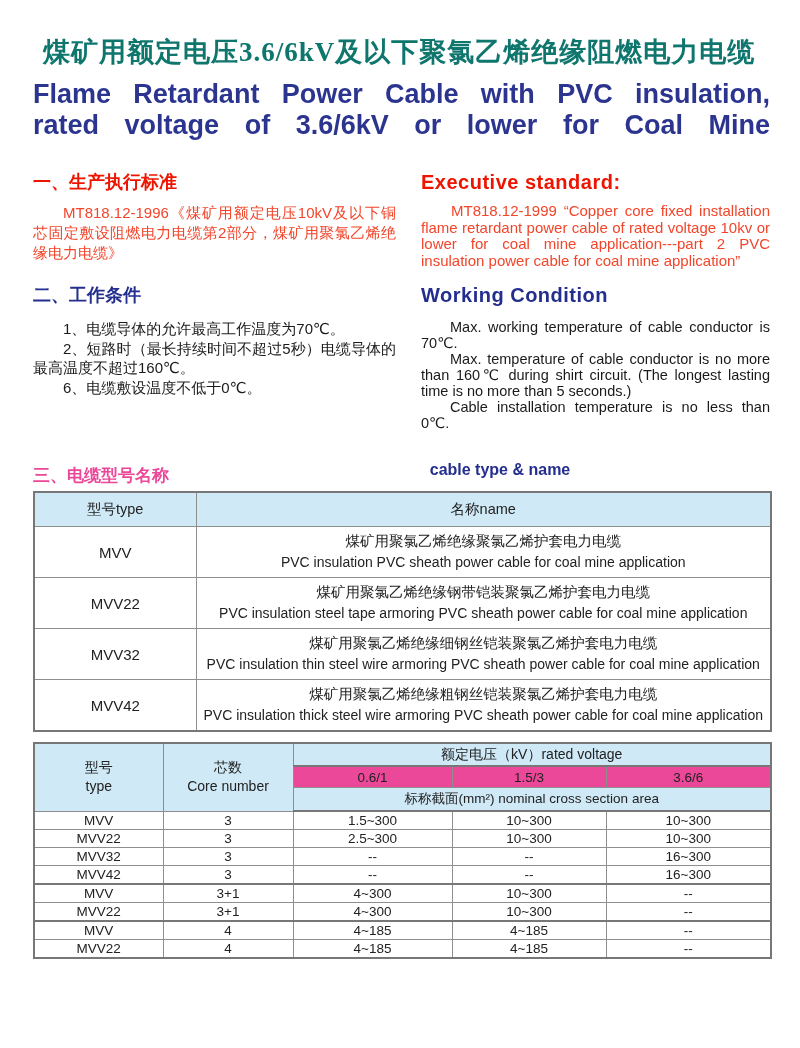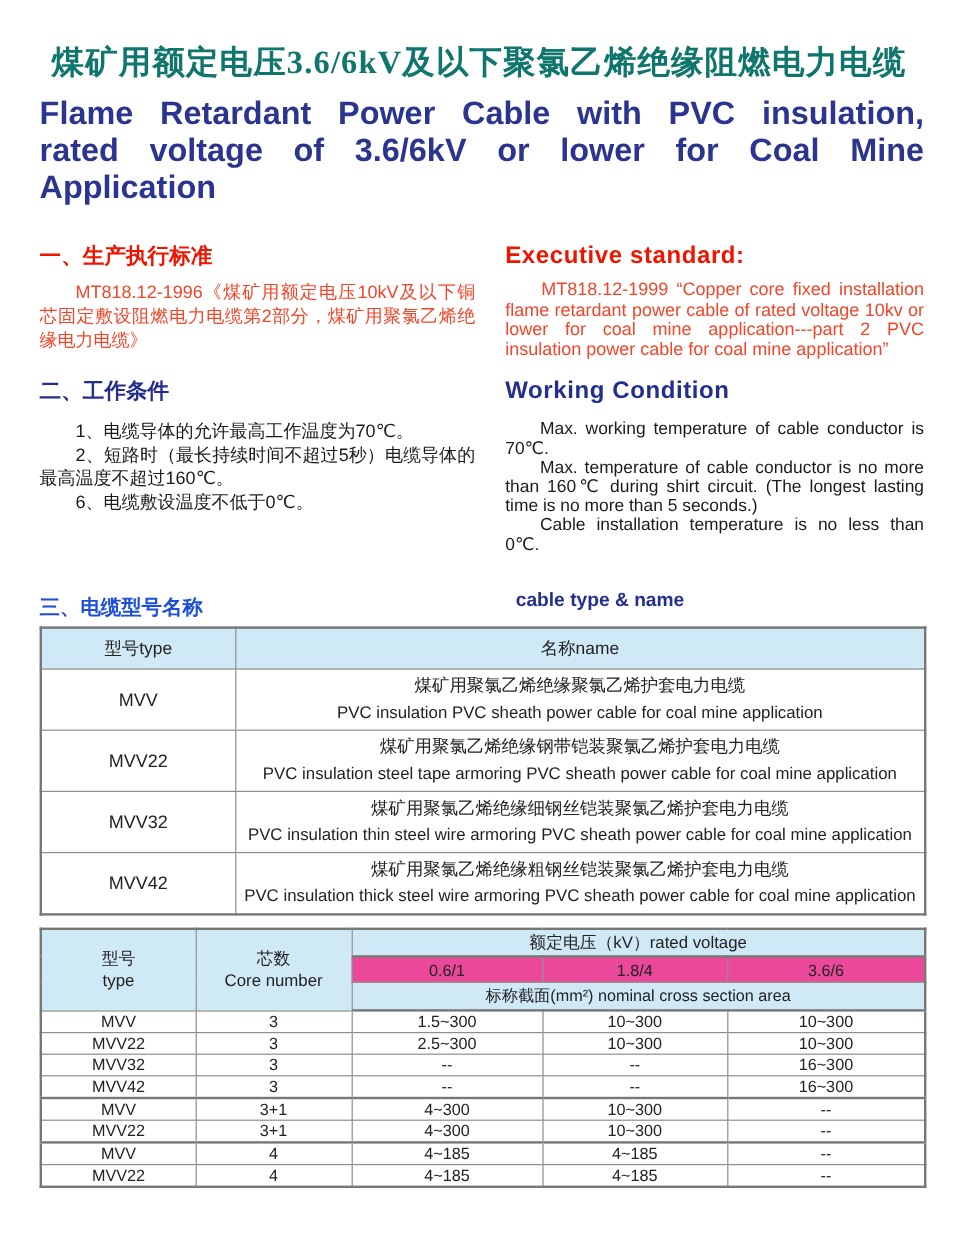--- a/index.html
+++ b/index.html
@@ -24,21 +24,21 @@
   .std-body{margin:10px 0 0;height:72px;overflow:hidden;text-align:justify;text-indent:2em;}
   .std-body.zh{color:#f2452a;font-size:15px;line-height:20px;}
   .std-body.en{color:#f2452a;font-size:15px;line-height:16.5px;}
   .item{margin:0;text-align:justify;text-indent:2em;}
   .items{margin-top:12px;}
   .item.zh{font-size:15px;line-height:19.5px;}
   .item.en{font-size:14.5px;line-height:16px;}
   
   .sec-row{position:relative;height:26px;margin-top:30px;}
   .sec-row.second{margin-top:34px;}
-  .sec-zh{position:absolute;left:0;top:3px;margin:0;font-size:17px;font-weight:bold;color:#1d4ed8;}
+  .sec-zh{position:absolute;left:0;top:3px;margin:0;font-size:17px;font-weight:bold;color:#ec4899;}
   .sec-en{position:absolute;left:197px;top:0;width:540px;margin:0;text-align:center;font-size:16px;font-weight:bold;color:#232e8e;}
   
   table{border-collapse:collapse;width:737px;table-layout:fixed;}
   .type-table{margin-top:4px;border:2px solid #777;}
   .type-table th,.type-table td{border:1px solid #8e8e8e;}
   .type-table th{background:#cfe9f6;height:31px;font-weight:normal;font-size:14.5px;color:#222;text-align:center;}
   .type-table td{height:48px;text-align:center;vertical-align:middle;}
   .type-table td.tcol{font-size:15px;color:#222;}
   .name-zh{font-size:14.5px;line-height:21px;color:#222;}
   .name-en{font-size:14px;line-height:21px;color:#222;}
@@ -55,21 +55,20 @@
 </style>
 </head>
 <body>
 
 <div class="page">
 
   <h1 class="title-zh">煤矿用额定电压3.6/6kV及以下聚氯乙烯绝缘阻燃电力电缆</h1>
   <div class="title-en">
     <div class="ln jl">Flame Retardant Power Cable with PVC insulation,</div>
     <div class="ln jl">rated voltage of 3.6/6kV or lower for Coal Mine</div>
-    <div class="ln">Application</div>
   </div>
 
   <div class="cols">
     <div class="col-l">
       <h2 class="h-red-zh">一、生产执行标准</h2>
       <p class="std-body zh">MT818.12-1996《煤矿用额定电压10kV及以下铜芯固定敷设阻燃电力电缆第2部分，煤矿用聚氯乙烯绝缘电力电缆》</p>
       <h2 class="h-blue-zh">二、工作条件</h2>
       <div class="items">
         <p class="item zh">1、电缆导体的允许最高工作温度为70℃。</p>
         <p class="item zh">2、短路时（最长持续时间不超过5秒）电缆导体的最高温度不超过160℃。</p>
@@ -152,21 +151,21 @@
           <div>type</div>
         </th>
         <th rowspan="3" class="hd2">
           <div>芯数</div>
           <div>Core number</div>
         </th>
         <th colspan="3" class="vh">额定电压（kV）rated voltage</th>
       </tr>
       <tr>
         <th class="white vrow">0.6/1</th>
-        <th class="white vrow">1.8/4</th>
+        <th class="white vrow">1.5/3</th>
         <th class="white vrow">3.6/6</th>
       </tr>
       <tr>
         <th colspan="3" class="arow">标称截面(mm²)  nominal cross section area</th>
       </tr>
     </thead>
     <tbody>
       <tr>
         <td>MVV</td>
         <td>3</td>

